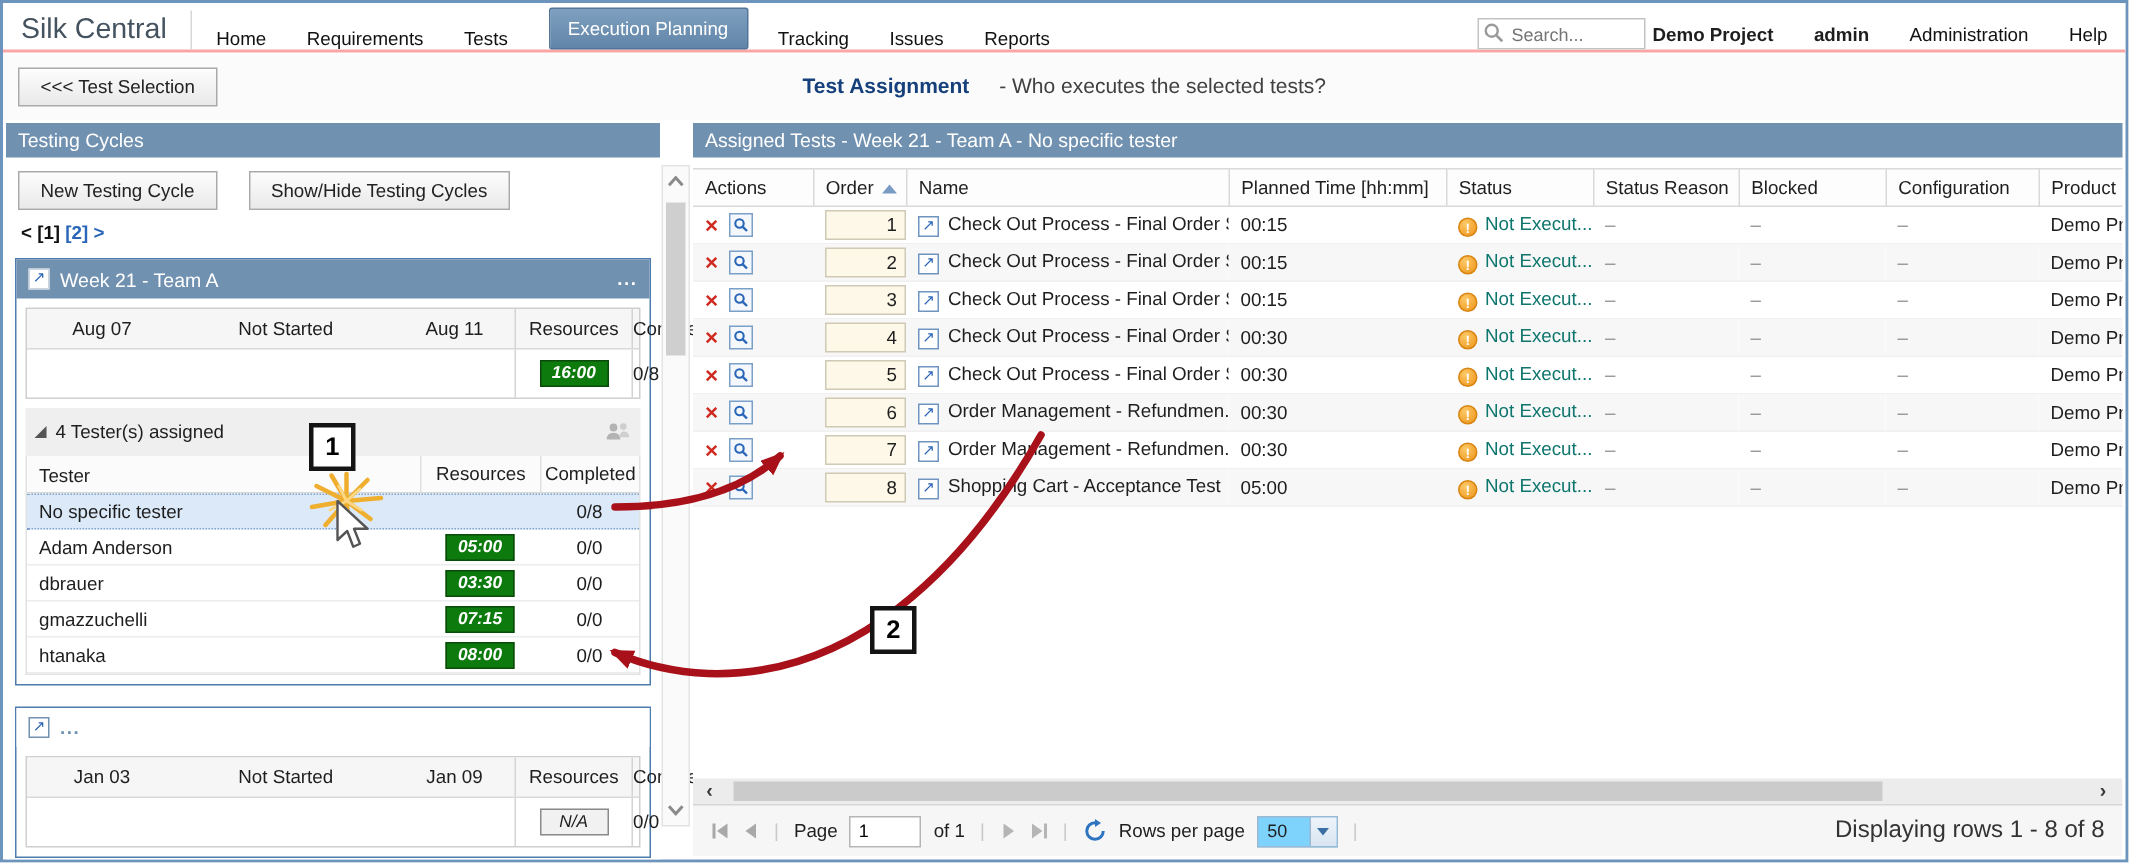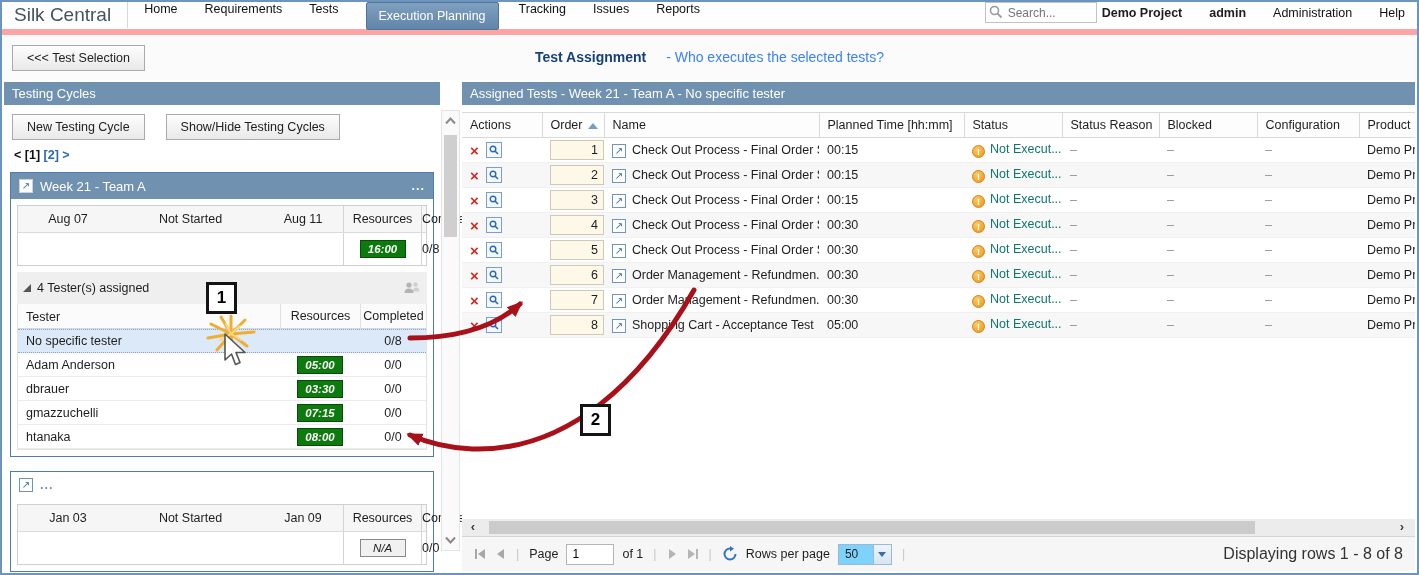--- a/index.html
+++ b/index.html
@@ -3,41 +3,41 @@
 <meta charset="utf-8">
 <style>
   * { margin:0; padding:0; box-sizing:border-box; }
   html,body { width:1419px; height:575px; overflow:hidden; background:#e8e8e8;
               font-family:"Liberation Sans", sans-serif; font-size:12.5px; color:#1e1e1e; }
   #app { position:relative; width:1419px; height:575px; background:#fff;
          border:2px solid #6c94bc; overflow:hidden; }
 
   
   .navbar { position:absolute; top:0; left:0; right:0; height:33px; background:#fff;
-            border-bottom:6px solid #fca5a5; display:flex; align-items:flex-start; padding:0 12px; }
+            border-bottom:2px solid #fca5a5; display:flex; align-items:flex-end; padding:0 12px; }
   .brand { font-size:19px; color:#44535f; padding-right:16px; margin-right:16px;
            border-right:1px solid #d7d7d7; height:26px; line-height:26px; }
   .nav-item { margin-right:27px; color:#111; cursor:default; white-space:nowrap; }
   .nav-item.active { background:linear-gradient(#7fa0bf,#6185a9); border:1px solid #53759a;
                      color:#fff; padding:6px 12px; border-radius:2px; margin-right:20px; }
   .nav-right { margin-left:auto; display:flex; align-items:center; gap:27px; }
   .searchbox { position:relative; width:90px; }
   .searchbox input { width:112px; height:21px; border:1px solid #c3c3c3; padding:2px 4px 2px 22px;
                      font-family:inherit; font-size:12px; color:#555; outline:none; }
   .searchbox svg { position:absolute; left:4px; top:3px; }
   .nav-bold { font-weight:bold; }
 
   
   .toolbar { position:absolute; top:34px; left:0; right:0; height:44px; background:#fbfbfb; }
   .btn { display:inline-block; background:linear-gradient(#fdfdfd,#e9e9e9); border:1px solid #aaaaaa;
          padding:5px 14px; font-size:12.5px; color:#222; cursor:default; }
   .back-btn { position:absolute; left:10px; top:9px; }
   .page-title { position:absolute; left:0; right:0; top:13px; text-align:center; font-size:14px; }
   .page-title b { color:#16407c; }
-  .page-title span { color:#3b82f6;margin-left:16px; }
+  .page-title span { color:#404040;margin-left:16px; }
 
   
   .panel-header { height:23px; line-height:23px; background:#7191b1; color:#fff;
                   font-size:13px; padding-left:8px; white-space:nowrap; overflow:hidden; }
   #left-panel  { position:absolute; left:2px;  top:80px; width:436px; bottom:0; background:#fff; }
   #right-panel { position:absolute; left:460px; right:2px; top:80px; bottom:2px; background:#fff; }
 
   
   #v-scroll { position:absolute; left:439px; top:108px; width:19px; bottom:22px;
               background:#fafafa; border:1px solid #e4e4e4; }

